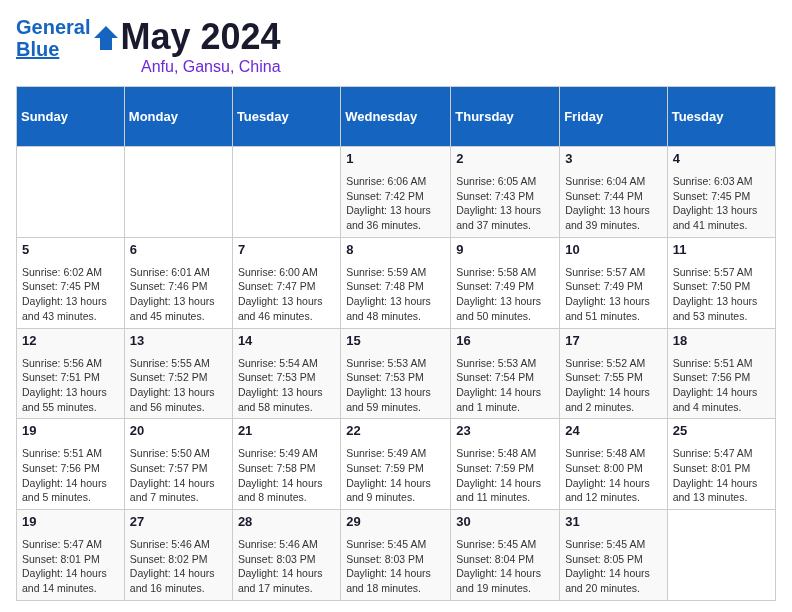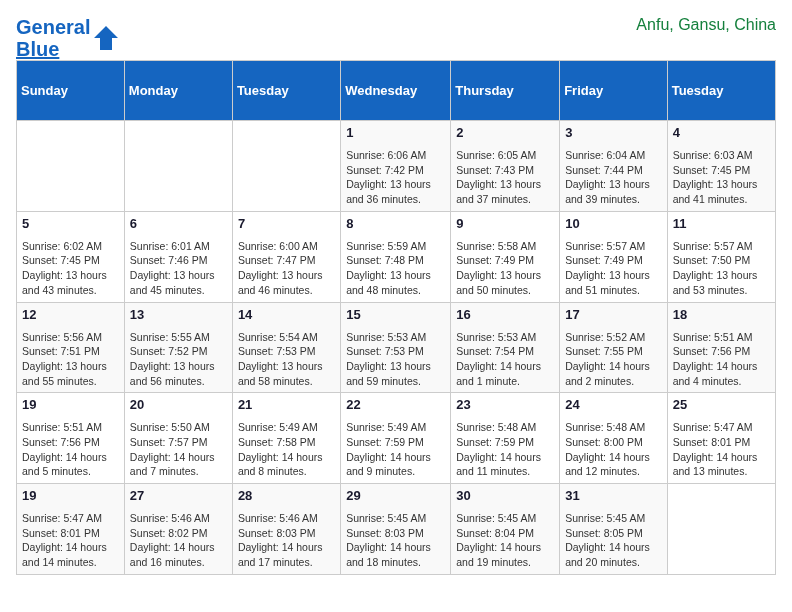--- a/index.html
+++ b/index.html
@@ -5,22 +5,22 @@
     * { box-sizing: border-box; margin: 0; padding: 0; }
     body {
       font-family: Arial, sans-serif;
       background: #fff;
       width: 792px;
       min-height: 612px;
       padding: 16px;
     }
     .header {
       display: flex;
-      justify-content: space-between;
       align-items: flex-start;
+      margin-bottom: 10px;
     }
     .logo {
       display: flex;
       align-items: center;
     }
     .logo-text {
       font-size: 20px;
       font-weight: bold;
       color: #1a1a2e;
       line-height: 1.1;
@@ -36,21 +36,21 @@
     .title-block {
       text-align: right;
     }
     .main-title {
       font-size: 36px;
       font-weight: bold;
       color: #1a1a2e;
     }
     .subtitle {
       font-size: 16px;
-      color: #15803d;
+      color: #6d28d9;
     }
     .calendar {
       width: 100%;
       border-collapse: collapse;
       font-size: 11px;
     }
     .calendar thead tr {
       background: #1565c0;
       color: #fff;
     }
@@ -100,20 +100,21 @@
       <div class="logo-text">
         <span>General</span><br>
         <span style="color:#1565c0;text-decoration:underline;">Blue</span>
       </div>
     </div>
     <svg class="logo-icon" viewBox="0 0 28 28">
       <polygon points="14,2 26,14 20,14 20,26 8,26 8,14 2,14" fill="#1565c0"></polygon>
     </svg>
   </div>
   <div class="title-block">
+    <div class="main-title">May 2024</div>
     <div class="subtitle">Anfu, Gansu, China</div>
   </div>
 </div>
 
 <table class="calendar">
   <thead>
     <tr>
     <th>Sunday</th>
         <th>Monday</th>
         <th>Tuesday</th>

